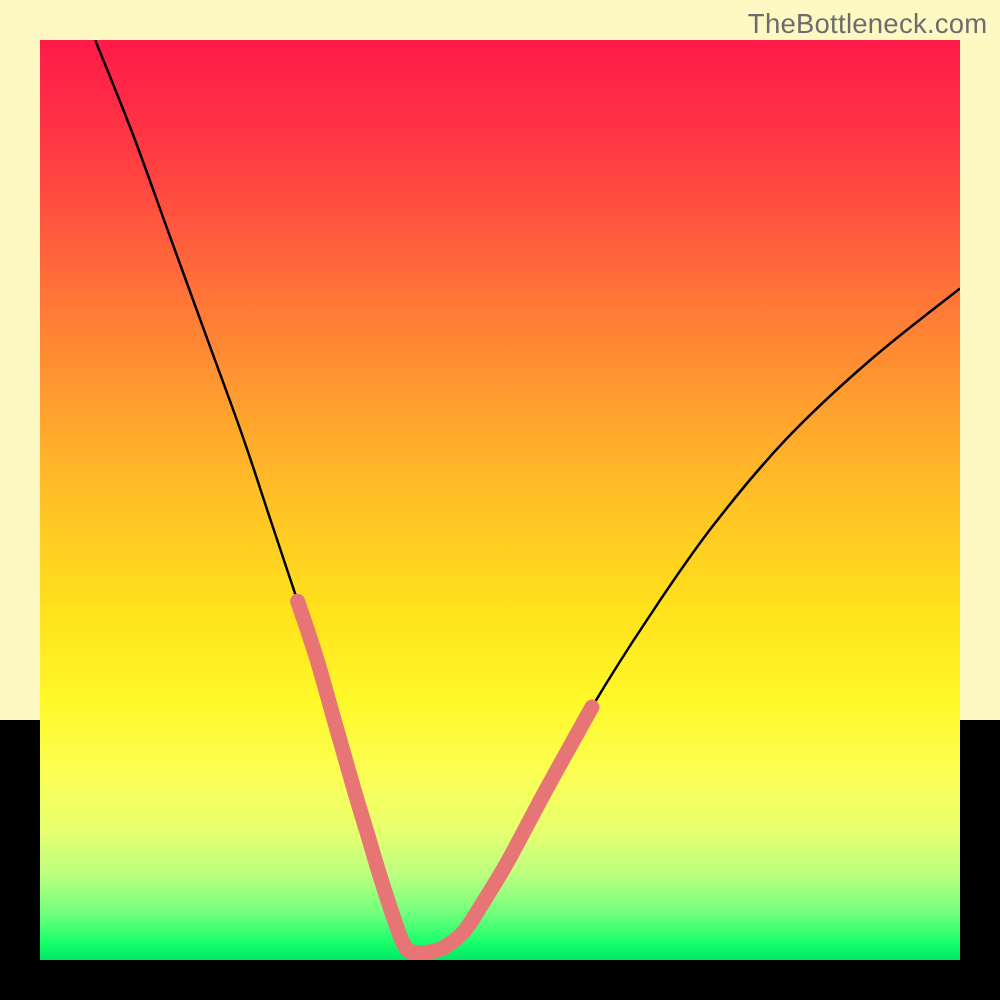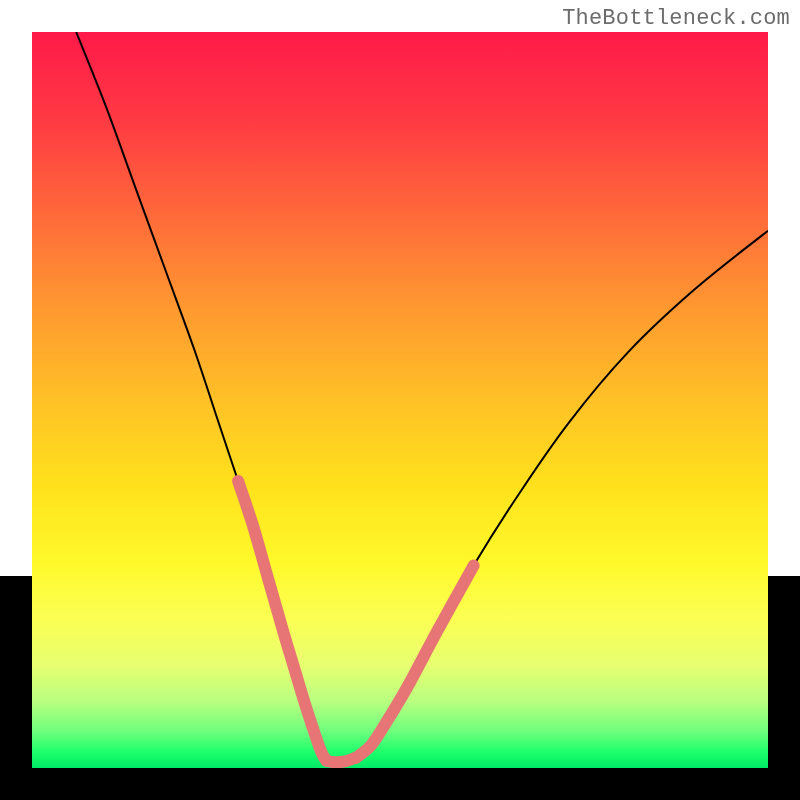--- a/index.html
+++ b/index.html
@@ -10,22 +10,21 @@
     background: #000;
     overflow: hidden;
     font-family: Arial, Helvetica, sans-serif;
   }
   .frame {
     position: absolute;
     left: 0;
     top: 0;
     width: 800px;
     height: 576px;
-    background: #ffffff;
-    font-family: Liberation Mono, monospace;
+    background: #fef9c3;
   }
   .plot {
     position: absolute;
     left: 32px;
     top: 32px;
     width: 736px;
     height: 736px;
     overflow: hidden;
     background: linear-gradient(
       to bottom,

